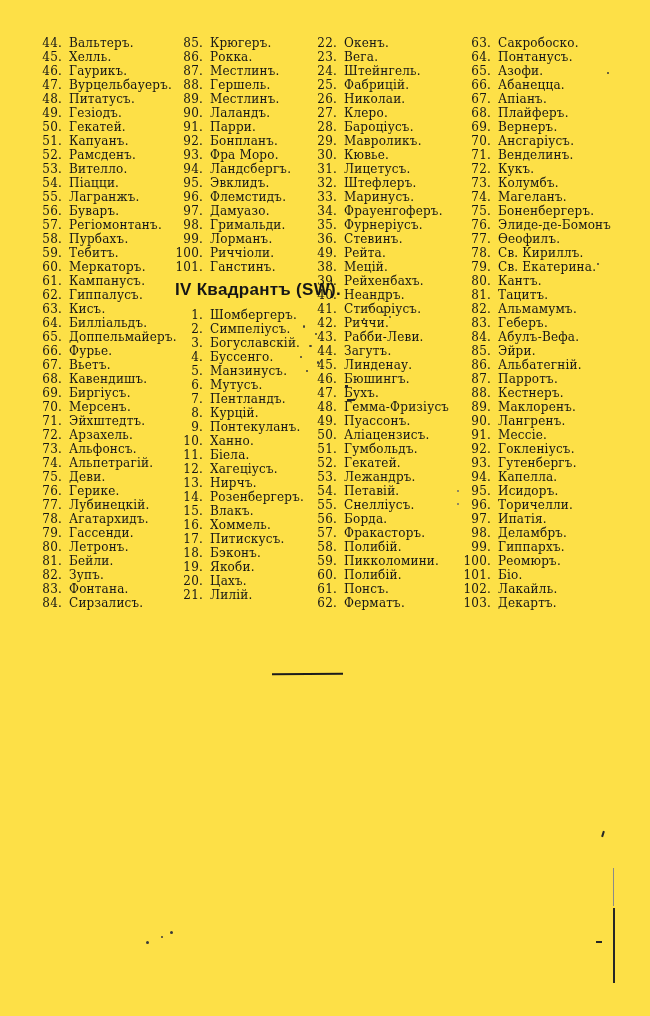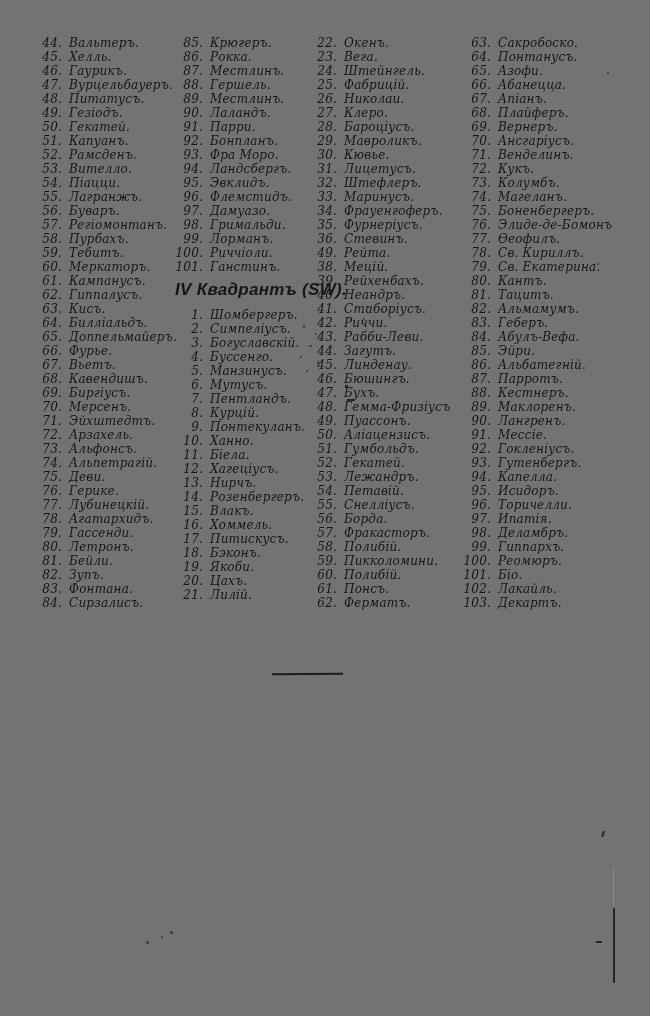--- a/index.html
+++ b/index.html
@@ -9,22 +9,21 @@
     overflow: hidden;
   }
   body {
     position: relative;
     font-family: "DejaVu Serif", "Liberation Serif", serif;
     color: #161616;
   }
   .page {
     position: absolute;
     inset: 0;
-    background: #737373;
-    font-style: italic;
+    background: #fde047;
   }
   .col {
     position: absolute;
     top: 36px;
   }
   .col-0 { left: 30px;  width: 142px; }
   .col-1 { left: 171px; width: 146px; }
   .col-2 { left: 305px; width: 142px; }
   .col-3 { left: 459px; width: 160px; }
   .row {

